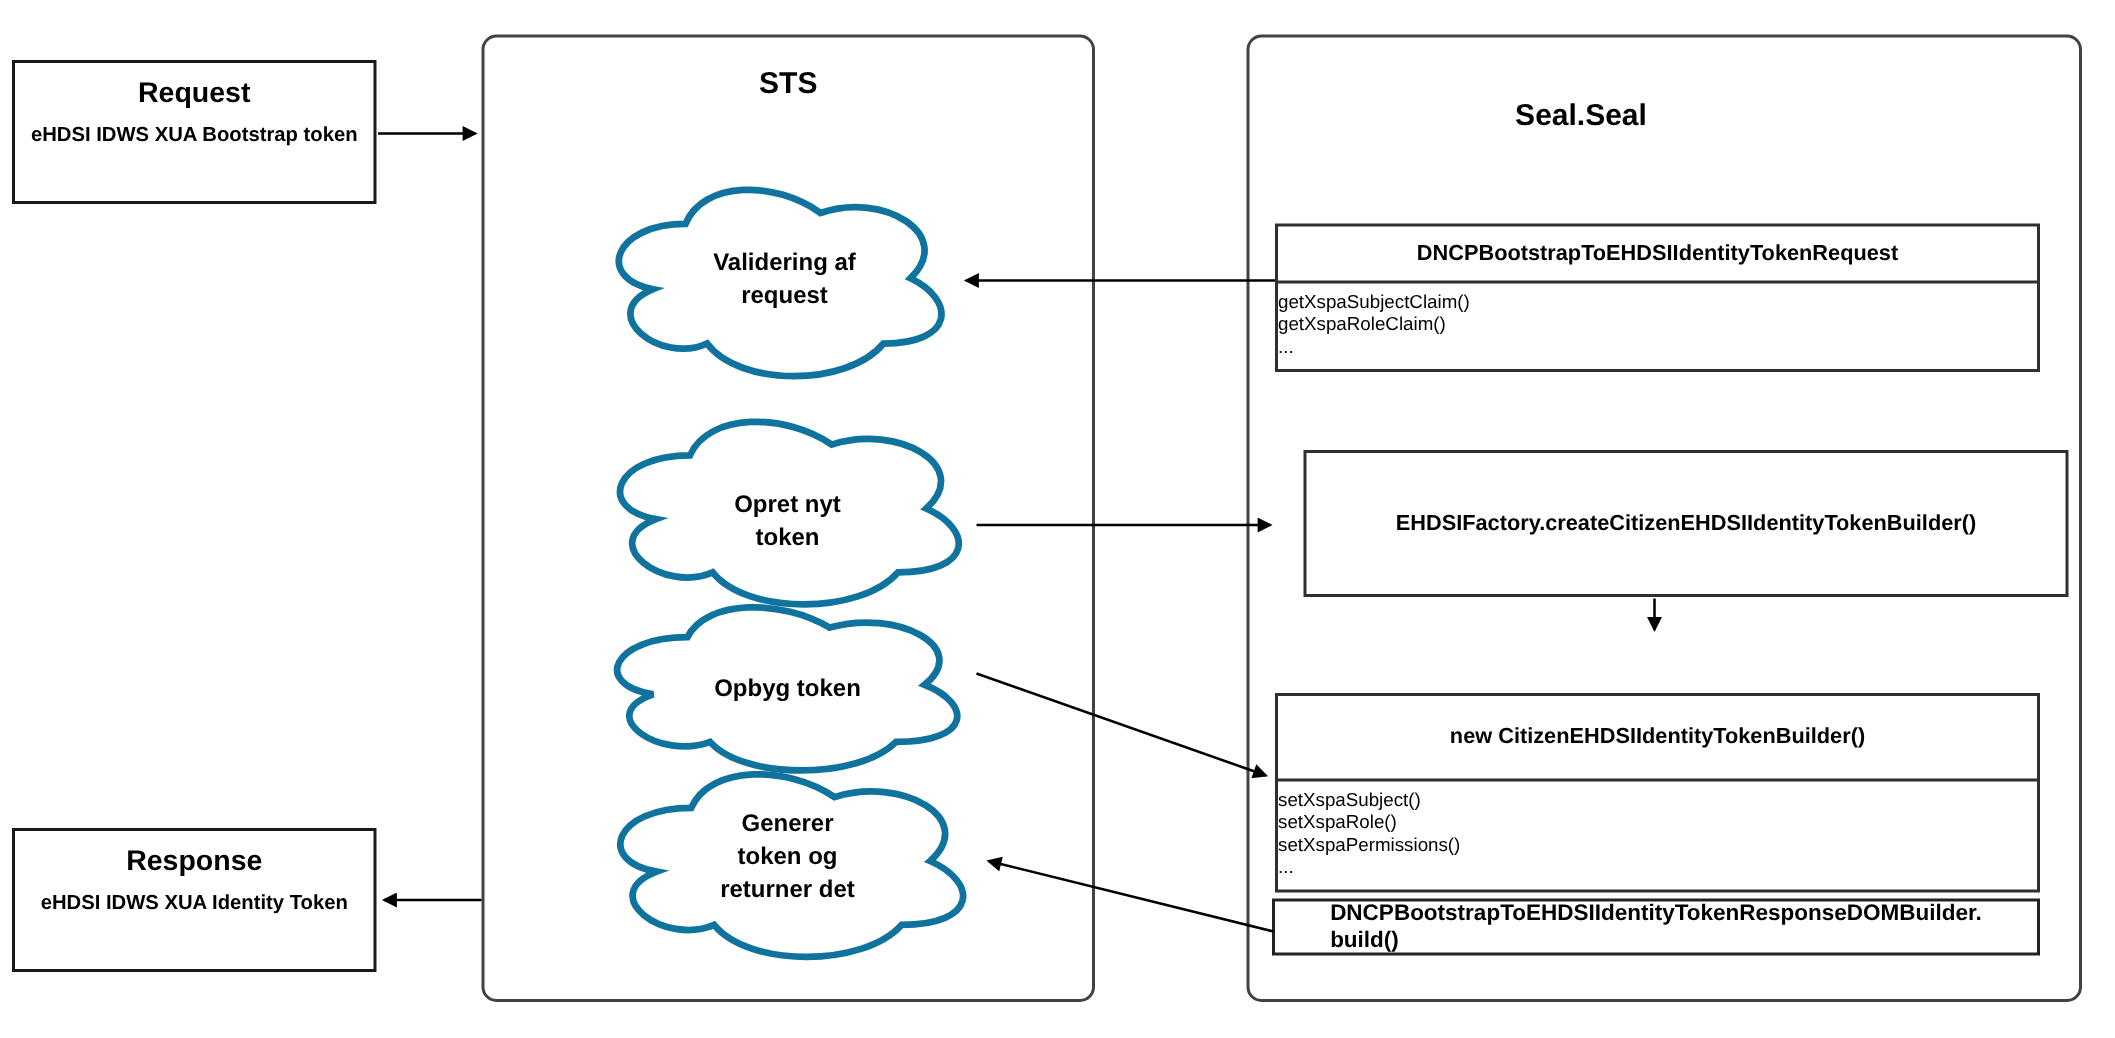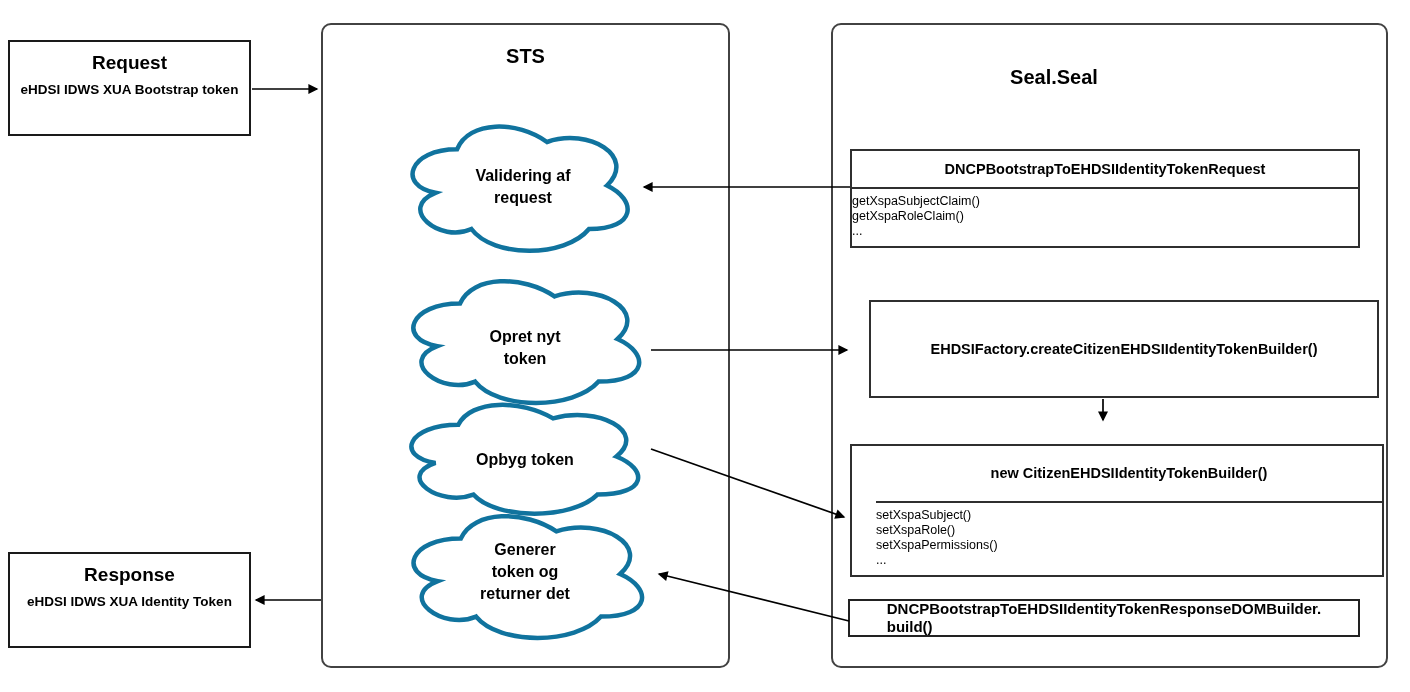--- a/index.html
+++ b/index.html
@@ -76,21 +76,21 @@
       <div class="method-line">getXspaSubjectClaim()</div>
       <div class="method-line">getXspaRoleClaim()</div>
       <div class="method-line">...</div>
     </div>
   </div>
 
   <div class="call-box" style="top:300px;height:94px;">
     <span>EHDSIFactory.createCitizenEHDSIIdentityTokenBuilder()</span>
   </div>
 
-  <div class="class-box" style="top:405px;padding-left:24px;">
+  <div class="class-box" style="top:423px;">
     <div class="class-header" style="height:55px;line-height:55px;">new CitizenEHDSIIdentityTokenBuilder()</div>
     <div class="class-body">
       <div class="method-line">setXspaSubject()</div>
       <div class="method-line">setXspaRole()</div>
       <div class="method-line">setXspaPermissions()</div>
       <div class="method-line">...</div>
     </div>
   </div>
 
   <div class="build-box">

